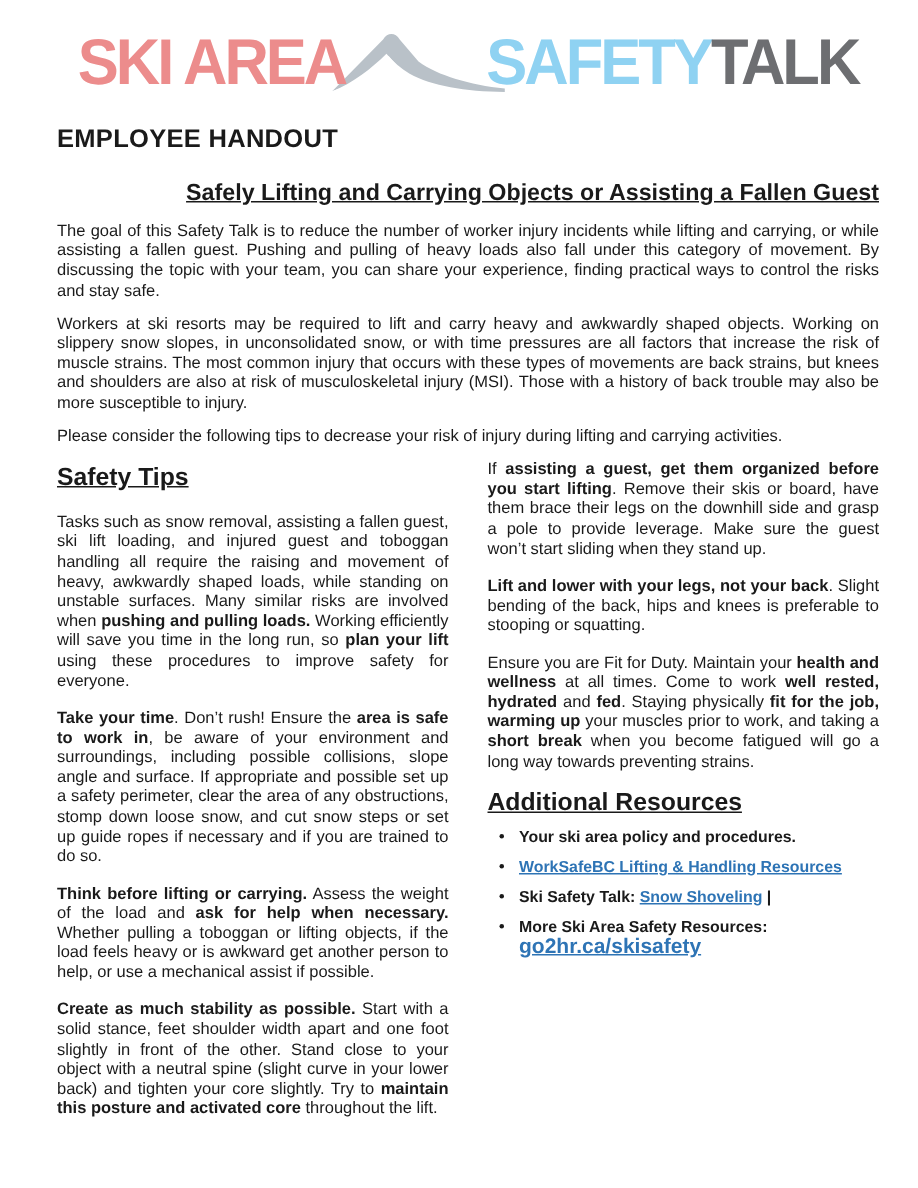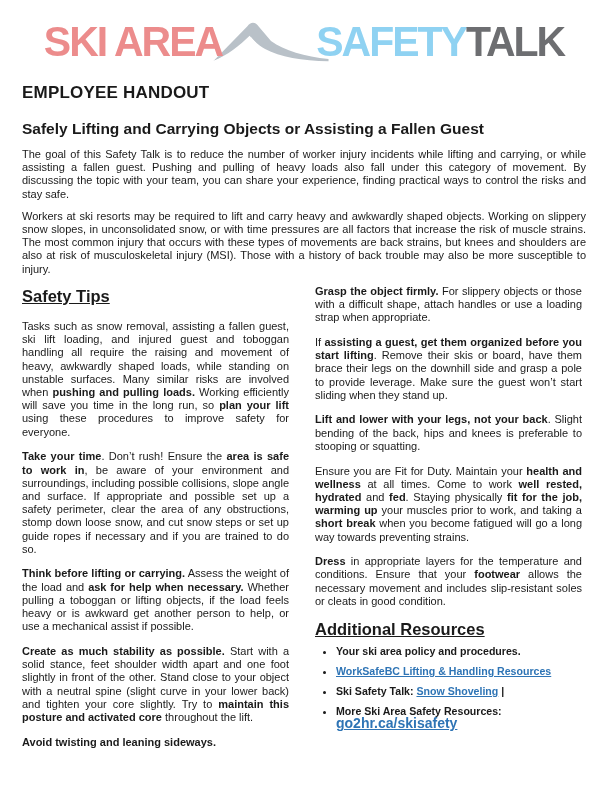--- a/index.html
+++ b/index.html
@@ -4,42 +4,42 @@
 <style>
   html,body{margin:0;padding:0;background:#ffffff;}
   body{
     width:612px;height:792px;
     font-family:"Liberation Sans",sans-serif;
     color:var(--text,#1a1a1a);
     -webkit-font-smoothing:antialiased;
   }
   .page{
     position:relative;width:612px;height:792px;box-sizing:border-box;
-    padding:10px 26px 8px 22px;overflow:hidden;background:#fff;
+    padding:10px 26px 8px 38px;overflow:hidden;background:#fff;
   }
   
   .logo-row{
     display:flex;align-items:center;justify-content:center;
     height:58px;margin-top:2px;user-select:none;
   }
   .logo-text{
     font-weight:bold;font-size:41px;letter-spacing:-2px;line-height:1;
     transform:scaleY(1.05);white-space:nowrap;
   }
   .logo-ski{color:var(--ski-area-text,#ec8c8c);}
   .logo-safety{color:var(--safety-text,#8fd2f2);}
   .logo-talk{color:var(--talk-text,#6d6e71);}
   .logo-mountain{width:118px;height:54px;margin:0 -14px 0 -10px;flex:0 0 auto;}
   
   .handout-label{
     font-weight:bold;font-size:17px;margin-top:13px;letter-spacing:.2px;
   }
   .doc-title{
-    text-align:left;font-size:15.5px;font-weight:bold;
-    margin:17px 0 10px 0;
+    text-align:right;font-size:15.5px;font-weight:bold;
+    text-decoration:underline;margin:17px 0 10px 0;
   }
   
   p{margin:0 0 9px 0;font-size:11px;line-height:13.2px;text-align:justify;}
   .b{font-weight:bold;}
   .small{font-size:14px;}
   a.link{color:var(--link,#2e74b5);text-decoration:underline;cursor:pointer;}
   
   .columns{display:flex;gap:26px;margin-top:9px;}
   .col{width:267px;box-sizing:border-box;}
   .col p{margin-bottom:11.5px;}
@@ -67,40 +67,38 @@
     <span class="logo-text logo-safety">SAFETY</span>
       <span class="logo-text logo-talk">TALK</span>
   </div>
 
   <div class="handout-label">EMPLOYEE HANDOUT</div>
   <h1 class="doc-title">Safely Lifting and Carrying Objects or Assisting a Fallen Guest</h1>
 
   <div id="intro-paras">
       <p><span class="">The goal of this Safety Talk is to reduce the number of worker injury incidents while lifting and carrying, or while assisting a fallen guest. Pushing and pulling of heavy loads also fall under this category of movement. By discussing the topic with your team, you can share your experience, finding practical ways to control the risks and stay safe.</span></p>
       <p><span class="">Workers at ski resorts may be required to lift and carry heavy and awkwardly shaped objects. Working on slippery snow slopes, in unconsolidated snow, or with time pressures are all factors that increase the risk of muscle strains. The most common injury that occurs with these types of movements are back strains, but knees and shoulders are also at risk of musculoskeletal injury (MSI). Those with a history of back trouble may also be more susceptible to injury.</span></p>
+      <p><span class="">Please consider the following tips to decrease your risk of injury during lifting and carrying activities.</span></p>
     </div>
 
   <div class="columns">
     <div class="col">
       <h2 class="section-heading">Safety Tips</h2>
       <div id="left-paras">
           <p><span class="">Tasks such as snow removal, assisting a fallen guest, ski lift loading, and injured guest and toboggan handling all require the raising and movement of heavy, awkwardly shaped loads, while standing on unstable surfaces. Many similar risks are involved when </span><span class="b">pushing and pulling loads.</span><span class=""> Working efficiently will save you time in the long run, so </span><span class="b">plan your lift</span><span class=""> using these procedures to improve safety for everyone.</span></p>
           <p><span class="b">Take your time</span><span class="">.  Don’t rush! Ensure the </span><span class="b">area is safe to work in</span><span class="">, be aware of your environment and surroundings, including possible collisions, slope angle and surface. If appropriate and possible set up a safety perimeter, clear the area of any obstructions, stomp down loose snow, and cut snow steps or set up guide ropes if necessary and if you are trained to do so.</span></p>
           <p><span class="b">Think before lifting or carrying.</span><span class=""> Assess the weight of the load and </span><span class="b">ask for help when necessary.</span><span class=""> Whether pulling a toboggan or lifting objects, if the load feels heavy or is awkward get another person to help, or use a mechanical assist if possible.</span></p>
           <p><span class="b">Create as much stability as possible.</span><span class=""> Start with a solid stance, feet shoulder width apart and one foot slightly in front of the other. Stand close to your object with a neutral spine (slight curve in your lower back) and tighten your core slightly.  Try to </span><span class="b">maintain this posture and activated core</span><span class=""> throughout the lift.</span></p>
-          <p><span class="b">Avoid twisting and leaning sideways.</span></p>
         </div>
     </div>
     <div class="col">
       <div id="right-paras">
-          <p><span class="b">Grasp the object firmly.</span><span class=""> For slippery objects or those with a difficult shape, attach handles or use a loading strap when appropriate.</span></p>
           <p><span class="">If </span><span class="b">assisting a guest, get them organized before you start lifting</span><span class="">. Remove their skis or board, have them brace their legs on the downhill side and grasp a pole to provide leverage. Make sure the guest won’t start sliding when they stand up.</span></p>
           <p><span class="b">Lift and lower with your legs, not your back</span><span class="">. Slight bending of the back, hips and knees is preferable to stooping or squatting.</span></p>
           <p><span class="">Ensure you are Fit for Duty.  Maintain your </span><span class="b">health and wellness</span><span class=""> at all times. Come to work </span><span class="b">well rested, hydrated</span><span class=""> and </span><span class="b">fed</span><span class="">. Staying physically </span><span class="b">fit for the job, warming up</span><span class=""> your muscles prior to work, and taking a </span><span class="b">short break</span><span class=""> when you become fatigued will go a long way towards preventing strains.</span></p>
-          <p><span class="b">Dress</span><span class=""> in appropriate layers for the temperature and conditions. Ensure that your </span><span class="b">footwear</span><span class=""> allows the necessary movement and includes slip-resistant soles or cleats in good condition.</span></p>
         </div>
       <h2 class="section-heading resources-heading">Additional Resources</h2>
       <ul class="resource-list" id="resource-list">
           <li><span class="">Your ski area policy and procedures.</span></li>
           <li><a href="#" class="link">WorkSafeBC Lifting &amp; Handling Resources</a></li>
           <li><span class="">Ski Safety Talk: </span><a href="#" class="link">Snow Shoveling</a><span class=""> |</span></li>
           <li><span class="">More Ski Area Safety Resources: </span><a href="#" class="link small">go2hr.ca/skisafety</a></li>
         </ul>
     </div>
   </div>

